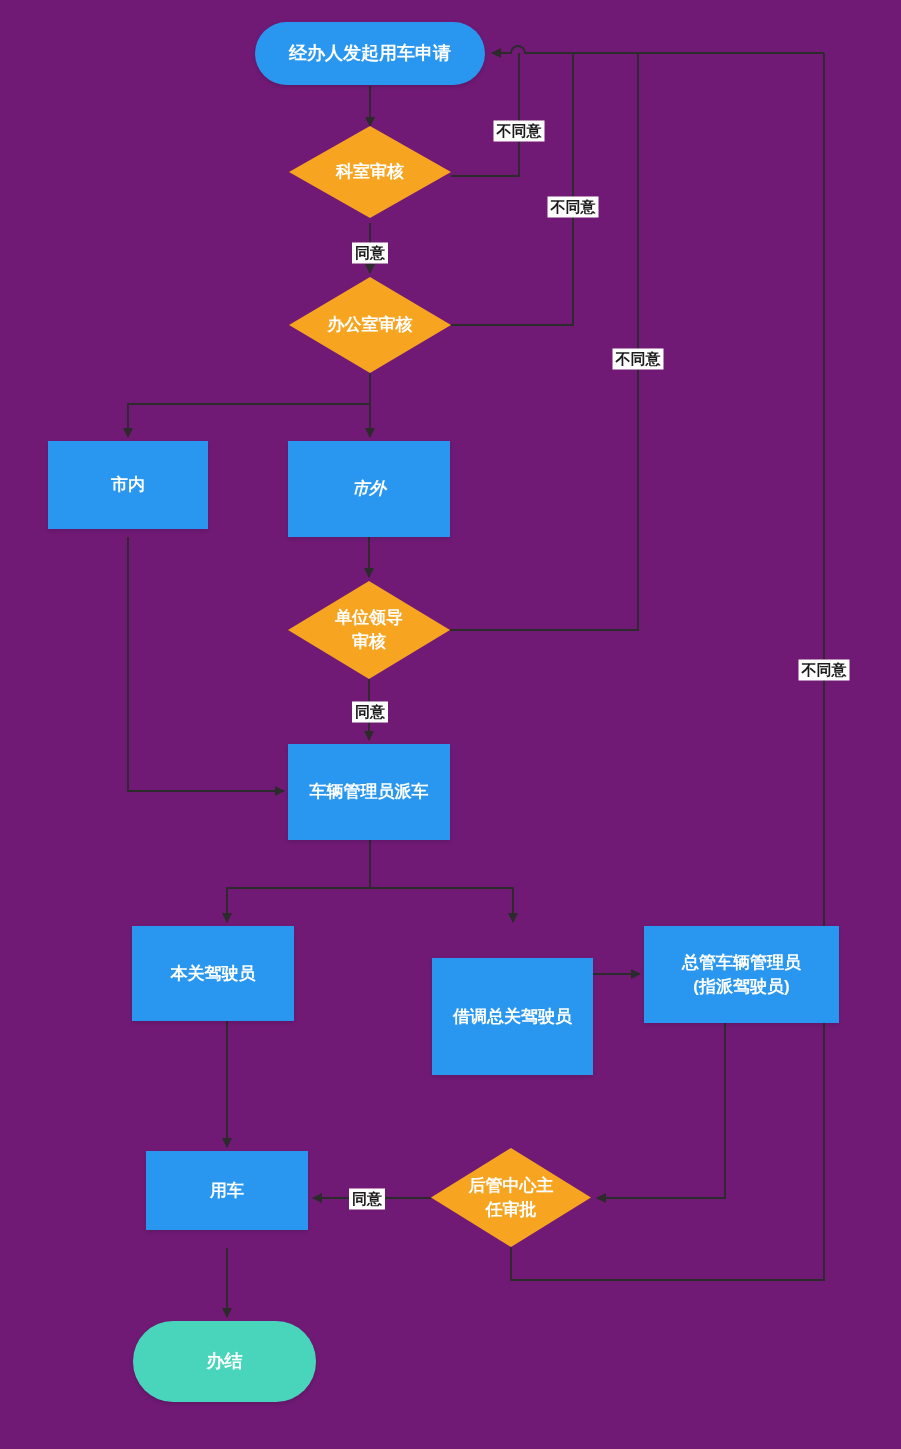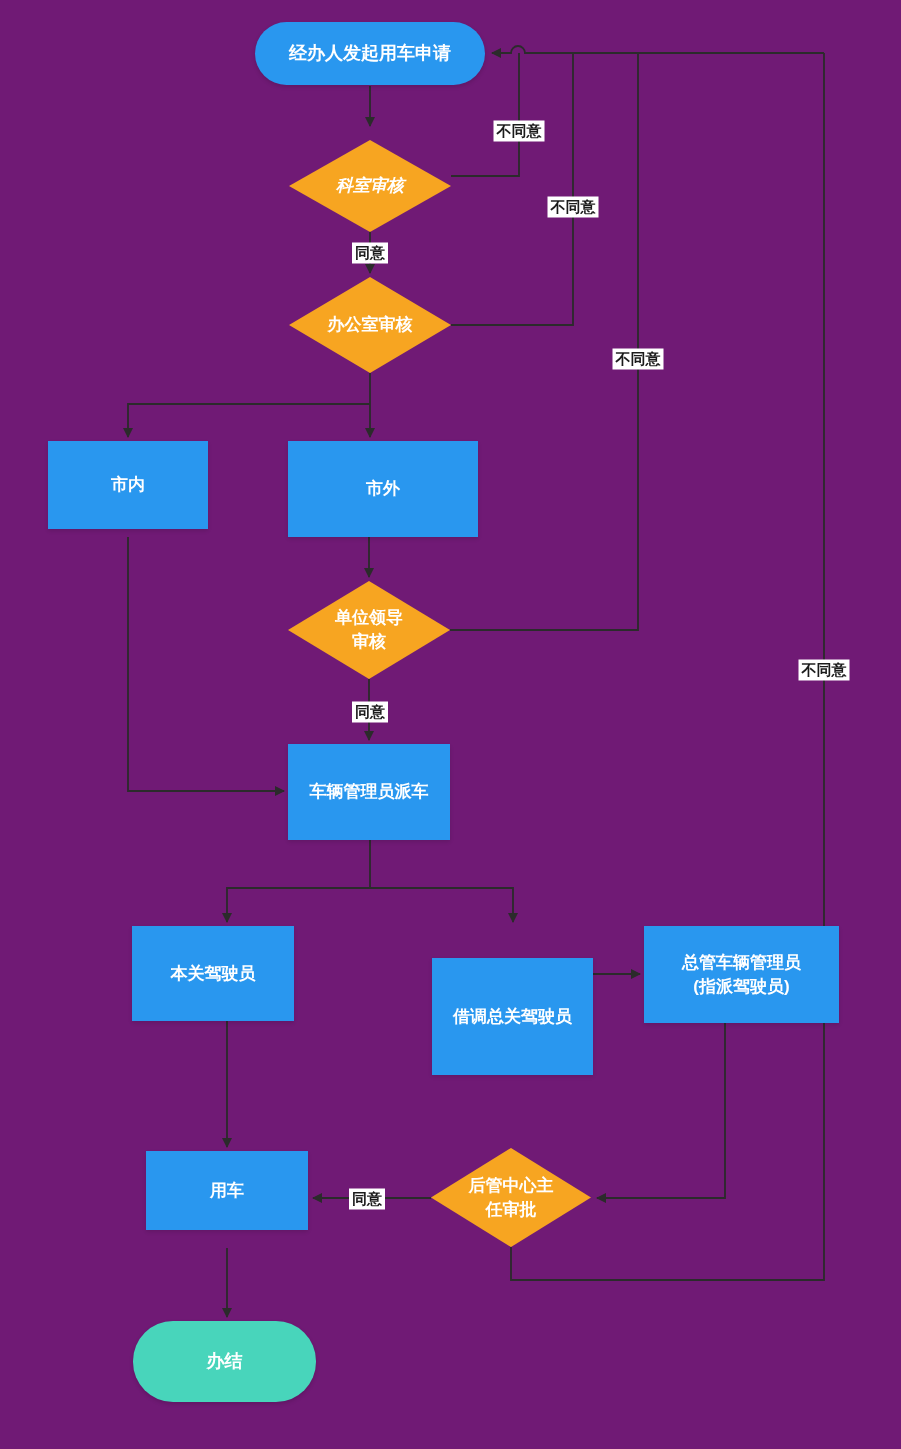--- a/index.html
+++ b/index.html
@@ -66,27 +66,27 @@
     <path class="edge" d="M451 176 H519 V53"></path>
     <path class="edge" d="M451 325 H573 V53"></path>
     <path class="edge" d="M450 630 H638 V53"></path>
     <path class="edge" d="M511 1247 V1280 H824 V53"></path>
 
     <path class="edge" marker-end="url(#arr)" d="M824 53 H525 A7 7 0 0 0 511 53 H492"></path>
   </svg>
 
   <div class="node terminator" style="left:255px;top:22px;width:230px;height:63px;">经办人发起用车申请</div>
 
-  <div class="node decision" style="left:289px;top:140px;width:162px;height:92px;font-style:italic;">科室审核</div>
+  <div class="node decision" style="left:289px;top:126px;width:162px;height:92px;">科室审核</div>
 
   <div class="node decision" style="left:289px;top:277px;width:162px;height:96px;">办公室审核</div>
 
   <div class="node process" style="left:48px;top:441px;width:160px;height:88px;">市内</div>
 
-  <div class="node process" style="left:288px;top:441px;width:190px;height:96px;">市外</div>
+  <div class="node process" style="left:288px;top:441px;width:162px;height:96px;font-style:italic;">市外</div>
 
   <div class="node decision" style="left:288px;top:581px;width:162px;height:98px;">单位领导
 审核</div>
 
   <div class="node process" style="left:288px;top:744px;width:162px;height:96px;">车辆管理员派车</div>
 
   <div class="node process" style="left:132px;top:926px;width:162px;height:95px;">本关驾驶员</div>
 
   <div class="node process" style="left:432px;top:958px;width:161px;height:117px;">借调总关驾驶员</div>
 

